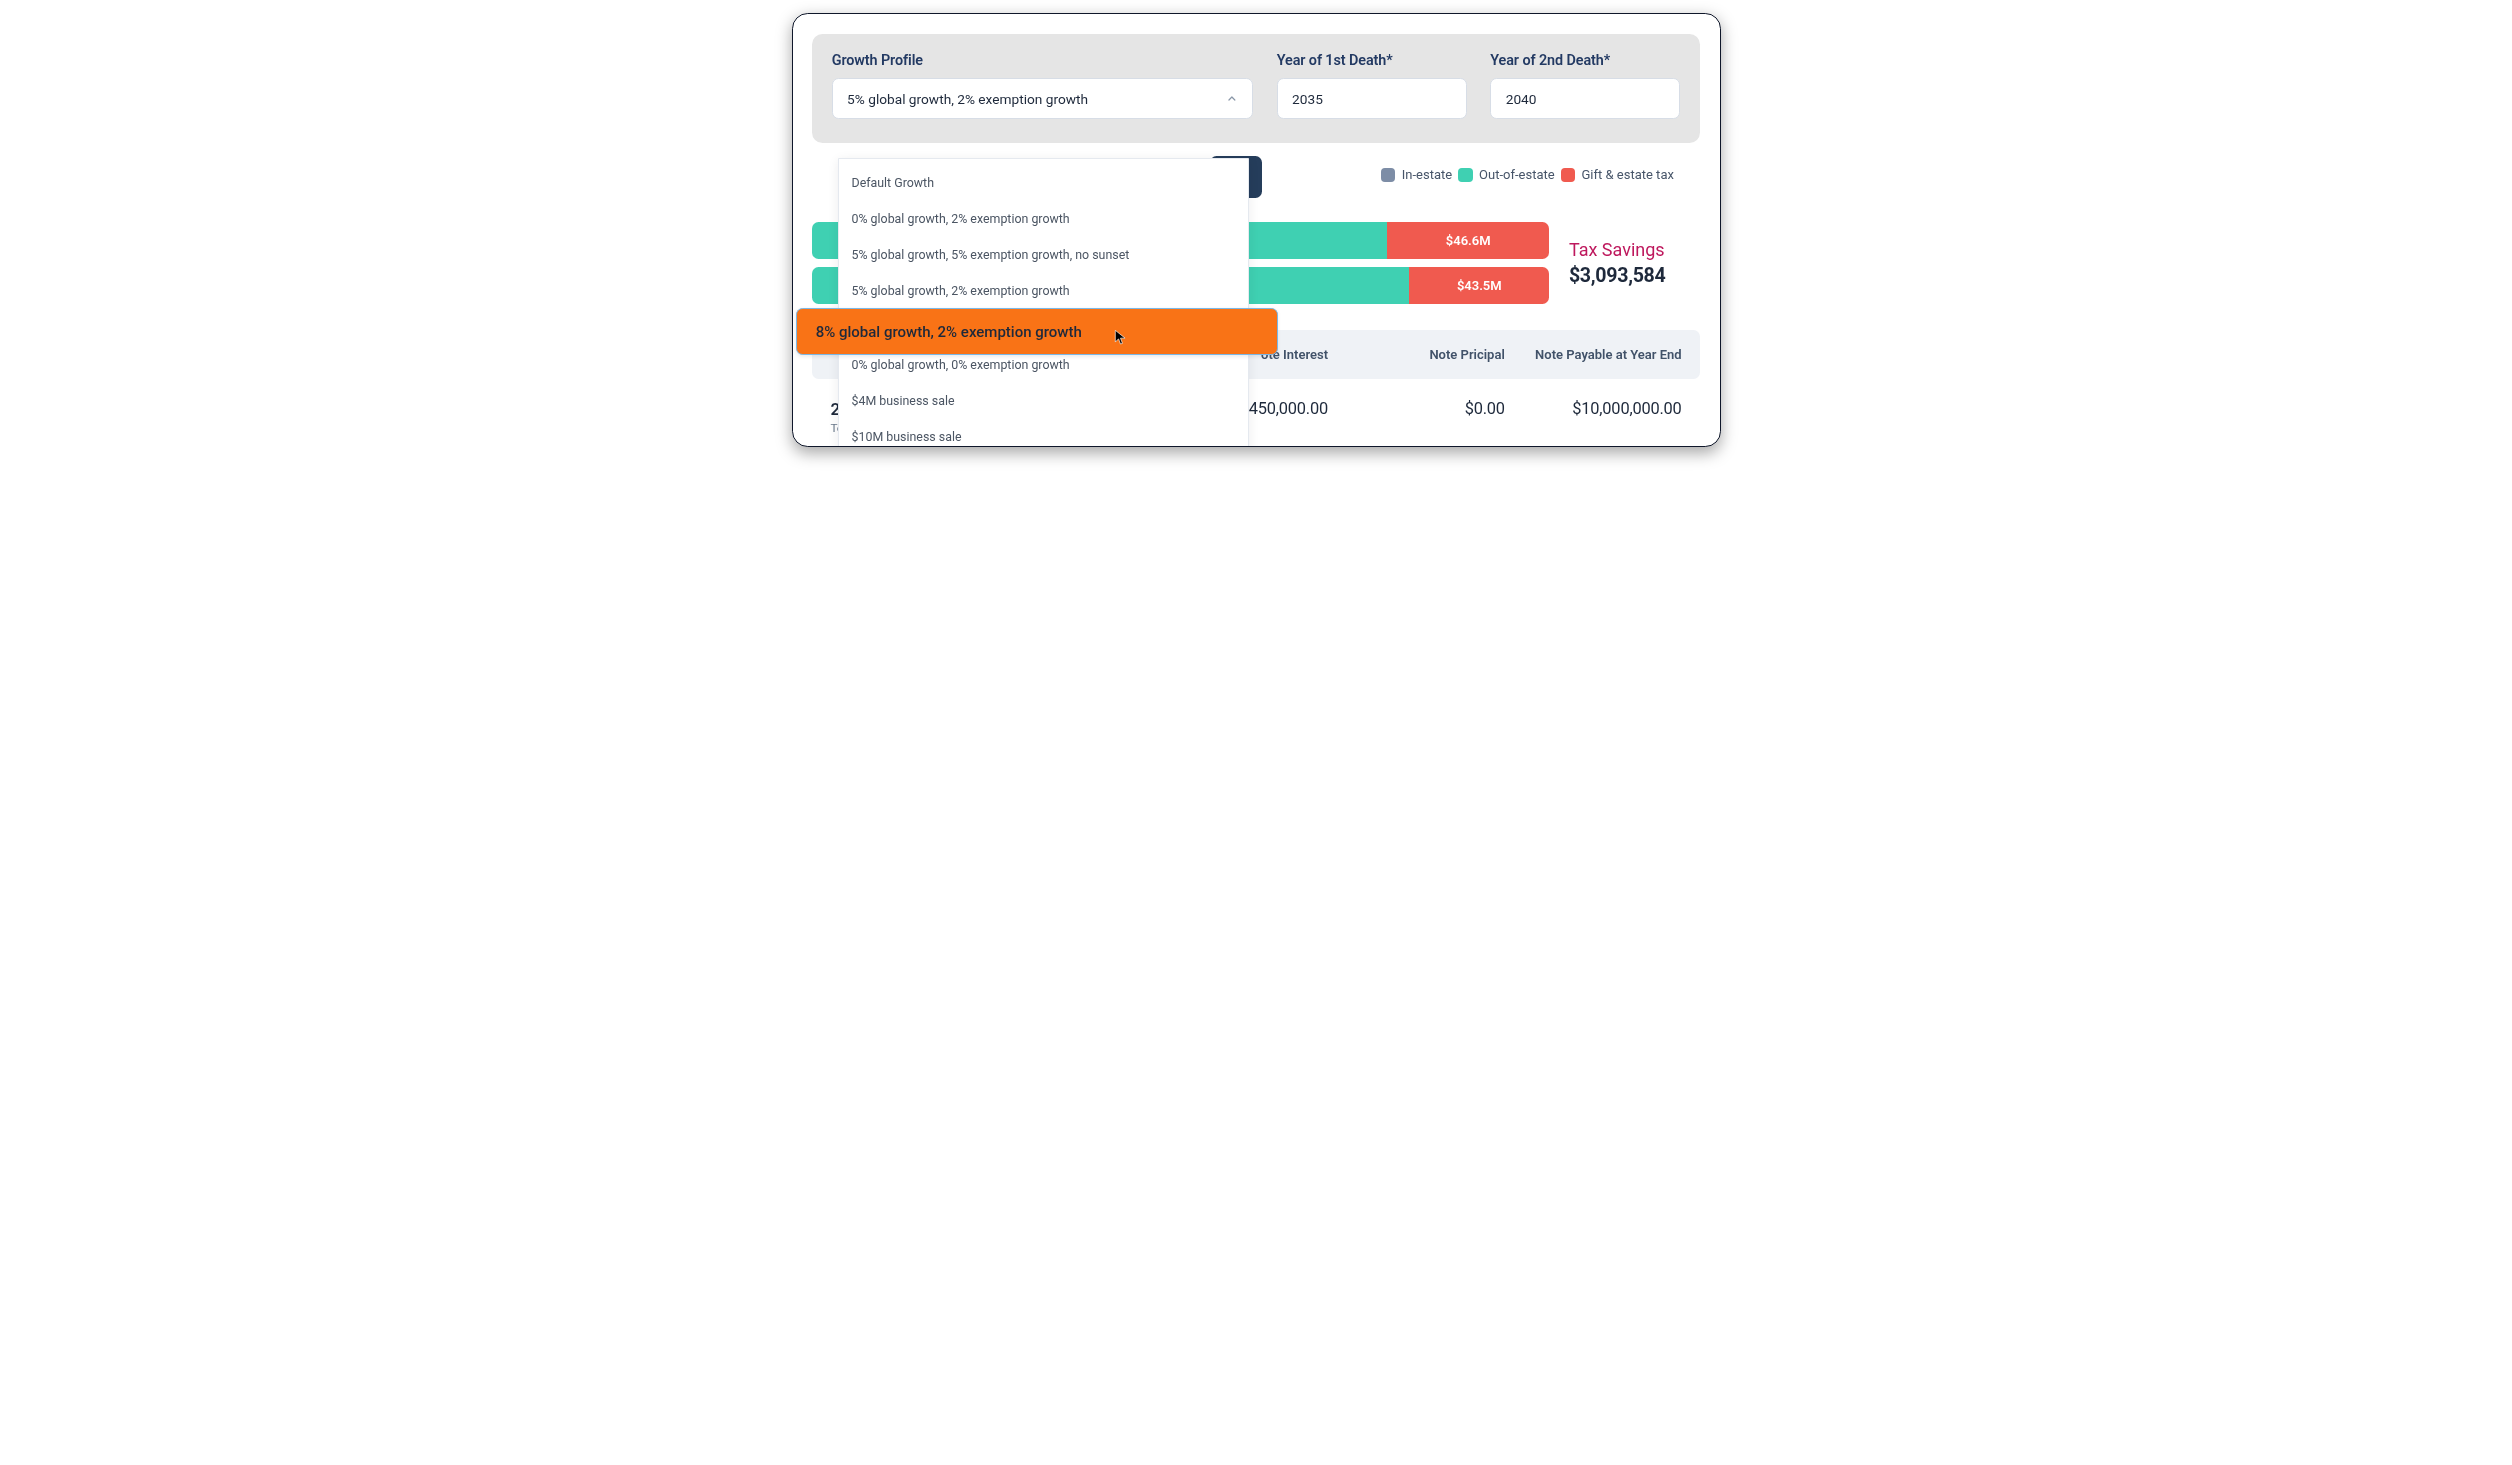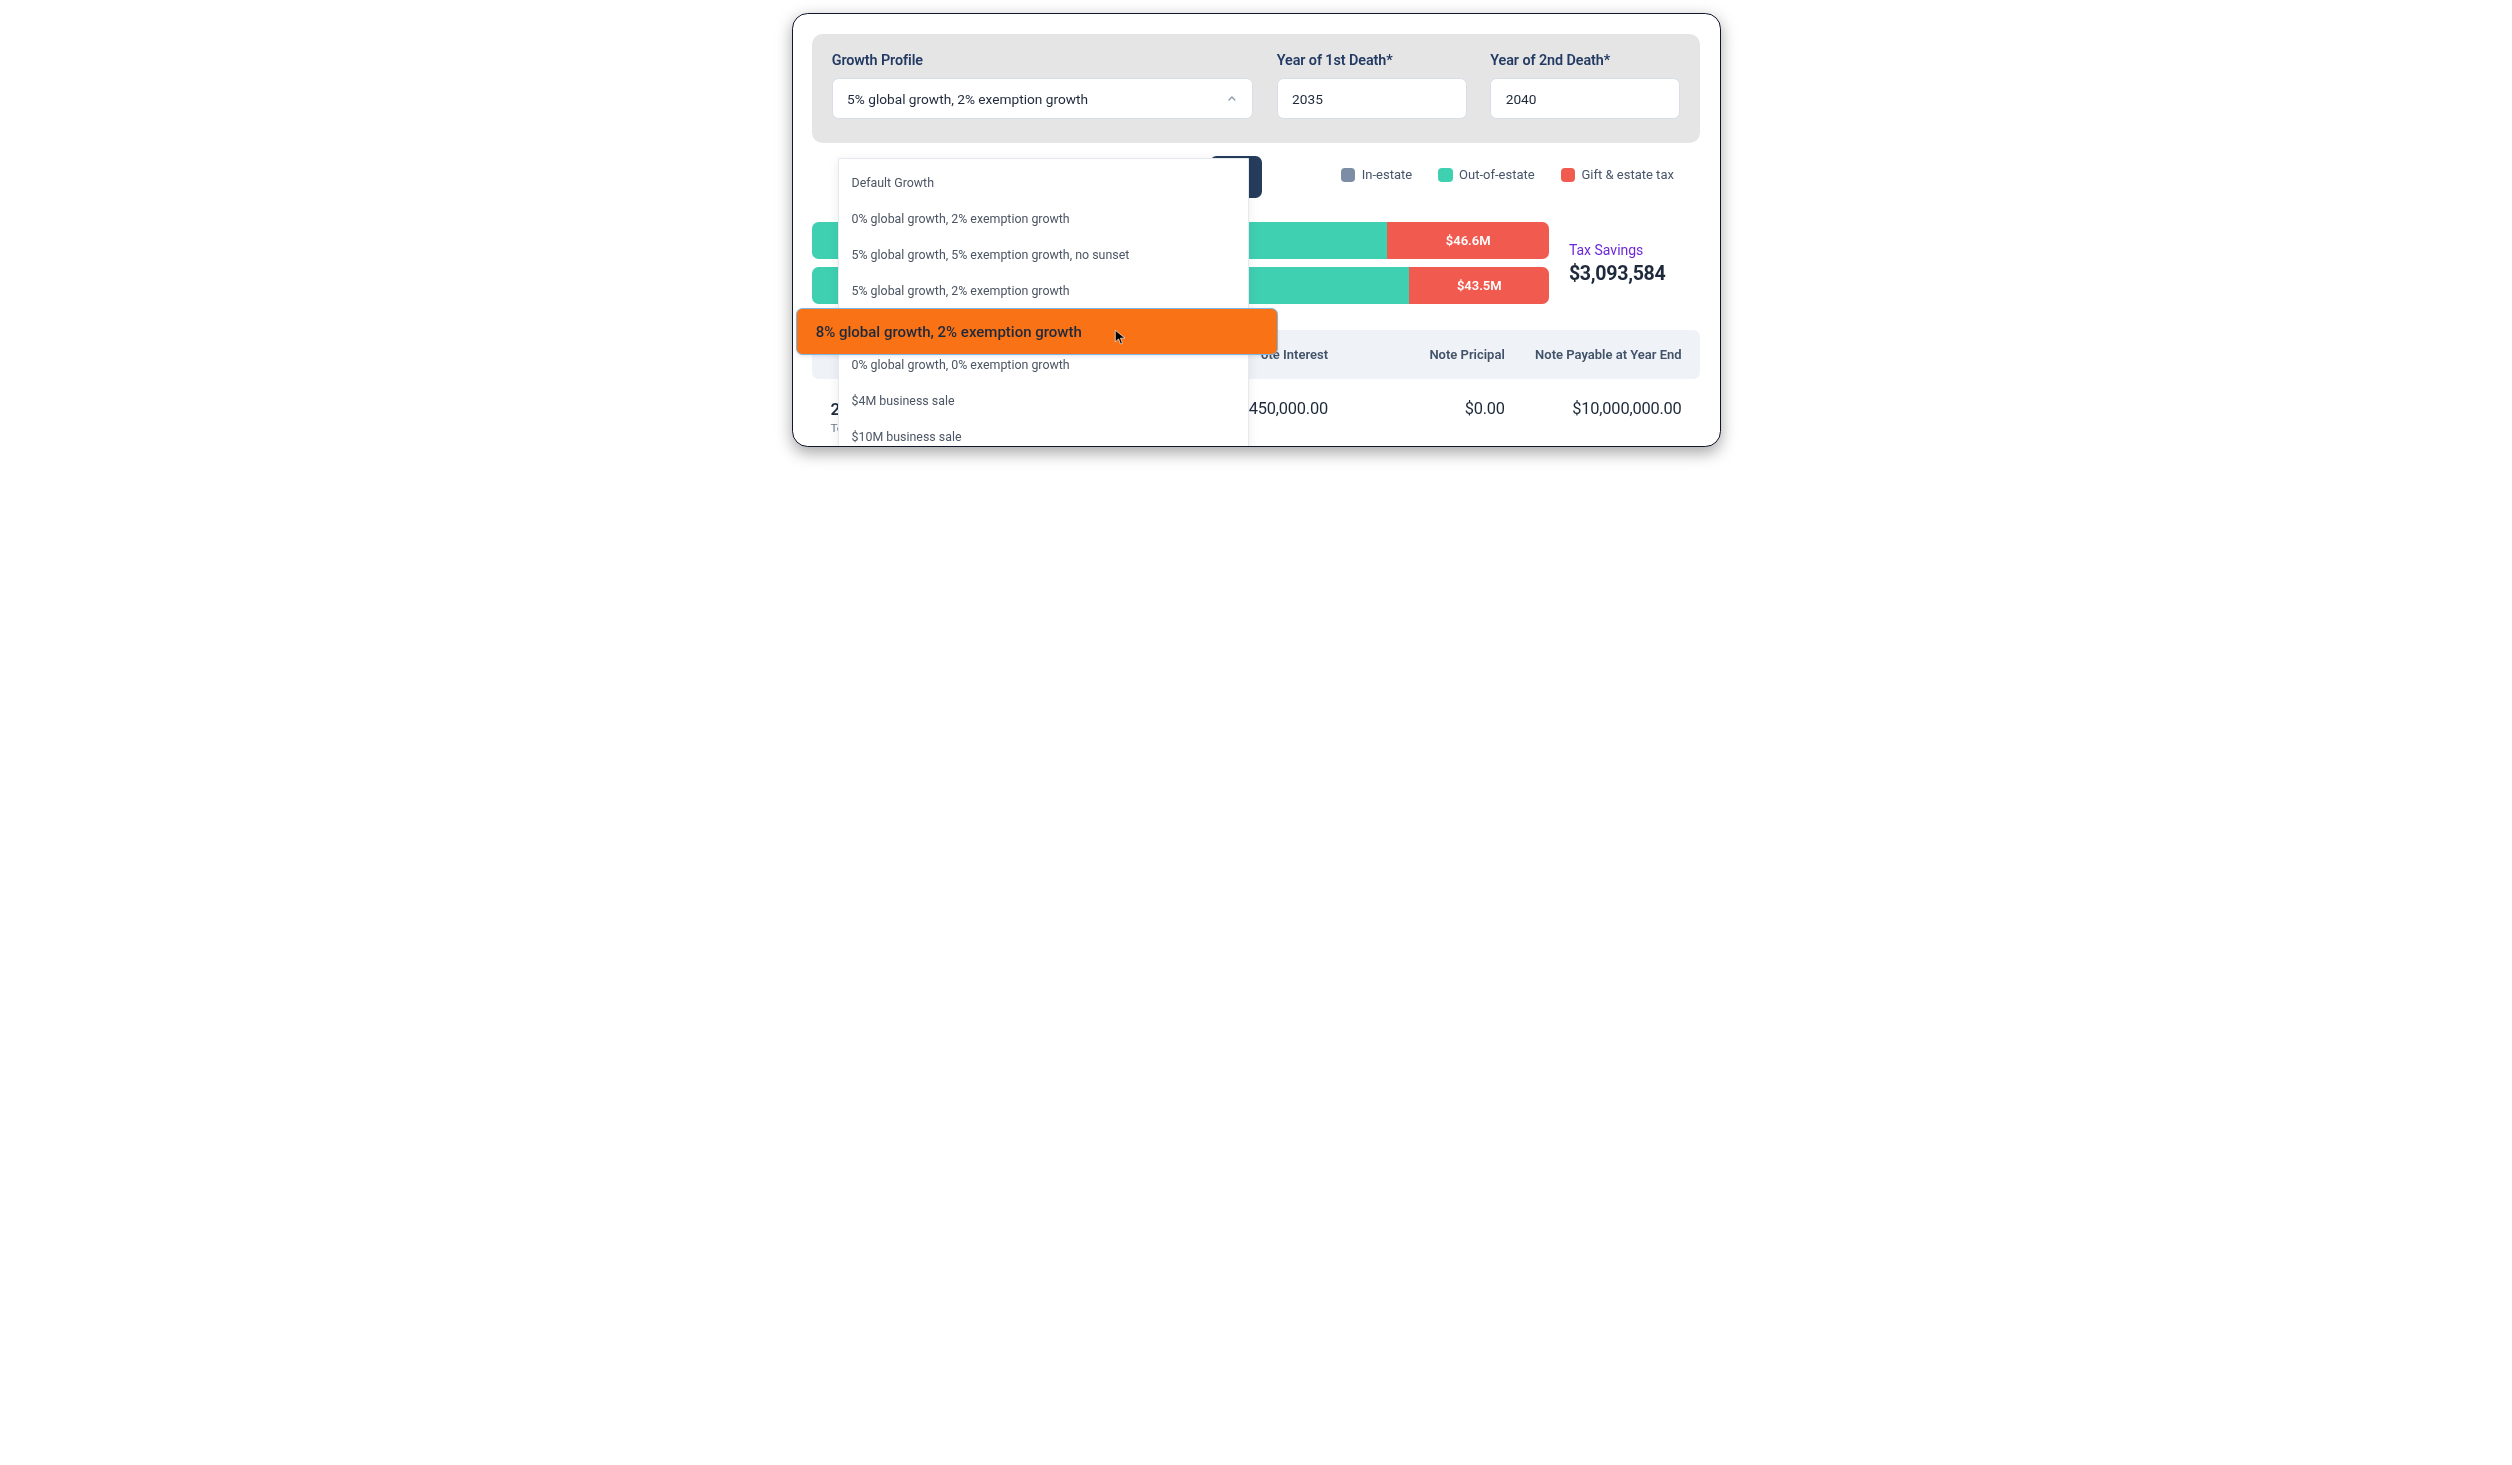--- a/index.html
+++ b/index.html
@@ -116,21 +116,21 @@
     font-size: 13.7px;
     font-weight: 500;
     padding: 13px 17px 13px 7.9px;
     border-radius: 6.5px;
   }
   .legend {
     position: absolute;
     right: 26px;
     top: 11.8px;
     display: flex;
-    gap: 26px;
+    gap: 6px;
     align-items: center;
   }
   .legend-item { display: flex; align-items: center; gap: 6.5px; font-size: 13px; color: #475569; }
   .swatch { width: 14.4px; height: 14.4px; border-radius: 3.9px; }
   .sw-in { background: #7d8da6; }
   .sw-out { background: #3fd0b2; }
   .sw-gift { background: #f05a4f; }
   .bars-area {
     margin: 19.6px 19.6px 6.5px 19.6px;
     display: flex;
@@ -141,21 +141,21 @@
   .bar {
     height: 37px;
     border-radius: 6.5px;
     display: flex;
     overflow: hidden;
   }
   .seg { display: flex; align-items: center; justify-content: center; color: #ffffff; font-size: 13px; font-weight: 600; }
   .seg-teal { background: #3fd0b2; }
   .seg-red  { background: #f05a4f; }
   .savings-col { width: 131px; text-align: left; }
-  .savings-label { font-size: 14px; color: #6d28d9; margin-bottom: 3.9px; }
+  .savings-label { font-size: 18px; color: #be185d; margin-bottom: 3.9px; }
   .savings-value { font-size: 19.6px; font-weight: 700; color: #1e293b; letter-spacing: -0.3px;}
   .table-area { margin: 26px 19.6px 0 19.6px; }
   .thead {
     background: #eff2f6;
     border-radius: 6.5px;
     display: grid;
     grid-template-columns: 144px 1fr 1fr 1fr 1fr;
     padding: 17px 18.3px;
     font-size: 13px;
     font-weight: 600;

